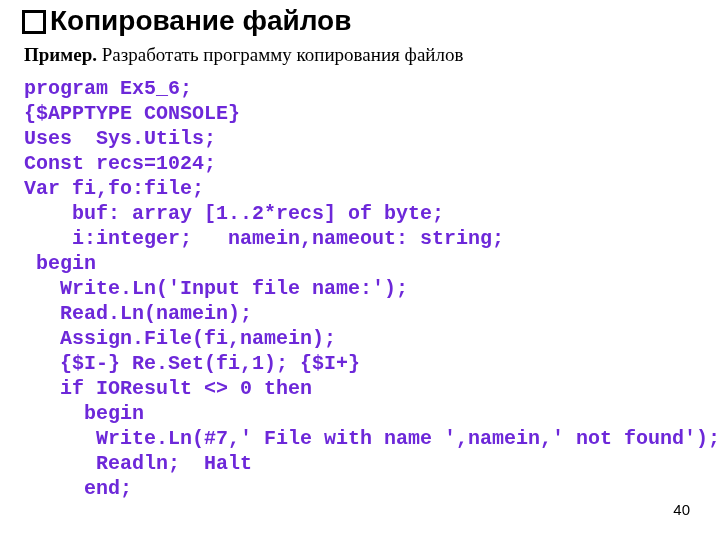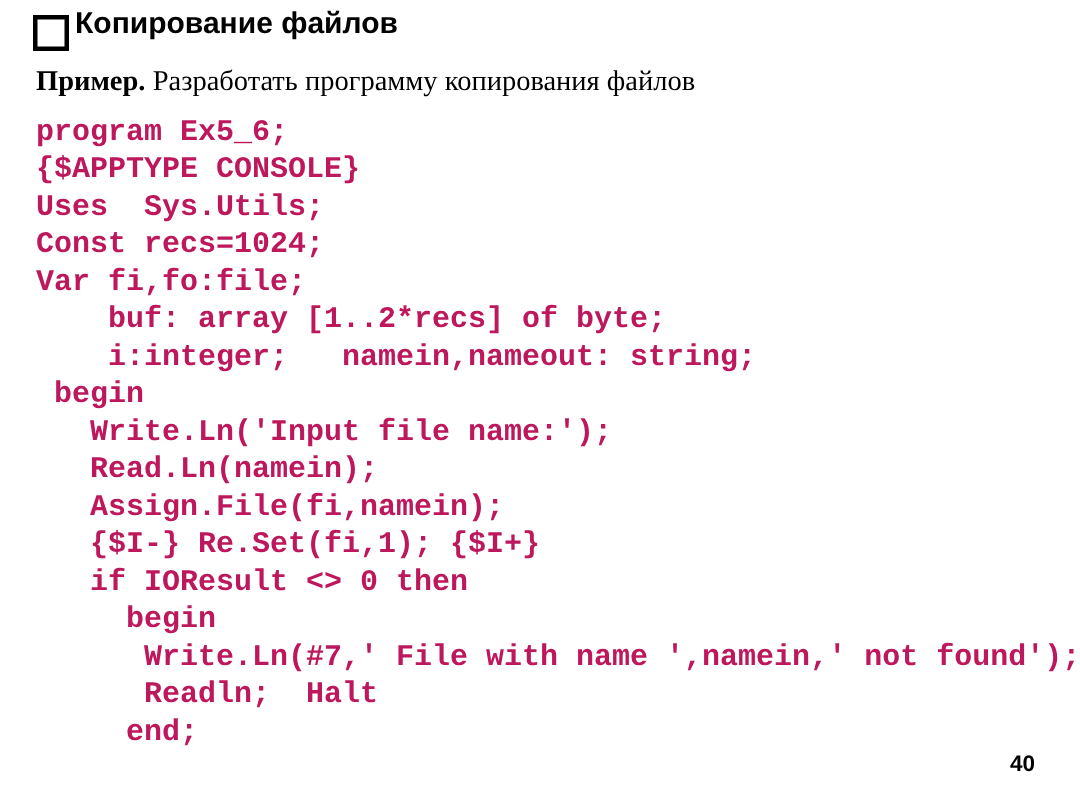--- a/index.html
+++ b/index.html
@@ -30,21 +30,21 @@
   .square::after { width: 3px; height: 100%; left: 50%; top: 0; transform: translateX(-50%); }
   .square { border-image: none; }
   .square { background: #fff; }
   .square::before, .square::after { background: transparent; }
   .square { }
   h1.title {
     margin: 0;
     position: absolute;
     top: 5px;
     left: 50px;
-    font-size: 20px;
+    font-size: 28px;
     font-weight: bold;
     color: #000;
     font-family: Arial, sans-serif;
   }
   .subtitle {
     position: absolute;
     top: 44px;
     left: 24px;
     font-size: 19px;
     font-family: Liberation Serif, serif;
@@ -54,28 +54,28 @@
   .code {
     position: absolute;
     top: 76px;
     left: 24px;
     right: 20px;
     font-family: "Courier New", monospace;
     font-size: 20px;
     font-weight: bold;
     line-height: 1.25;
     white-space: pre;
-    color: #be185d;
+    color: #6d28d9;
   }
   .pagenum {
     position: absolute;
     bottom: 22px;
     right: 30px;
     font-size: 15px;
-    font-weight: bold;
+    font-weight: normal;
     font-family: Arial, sans-serif;
   }
 </style>
 </head>
 <body>
 
 <div class="square"></div>
 
 <h1 class="title">Копирование файлов</h1>
 

